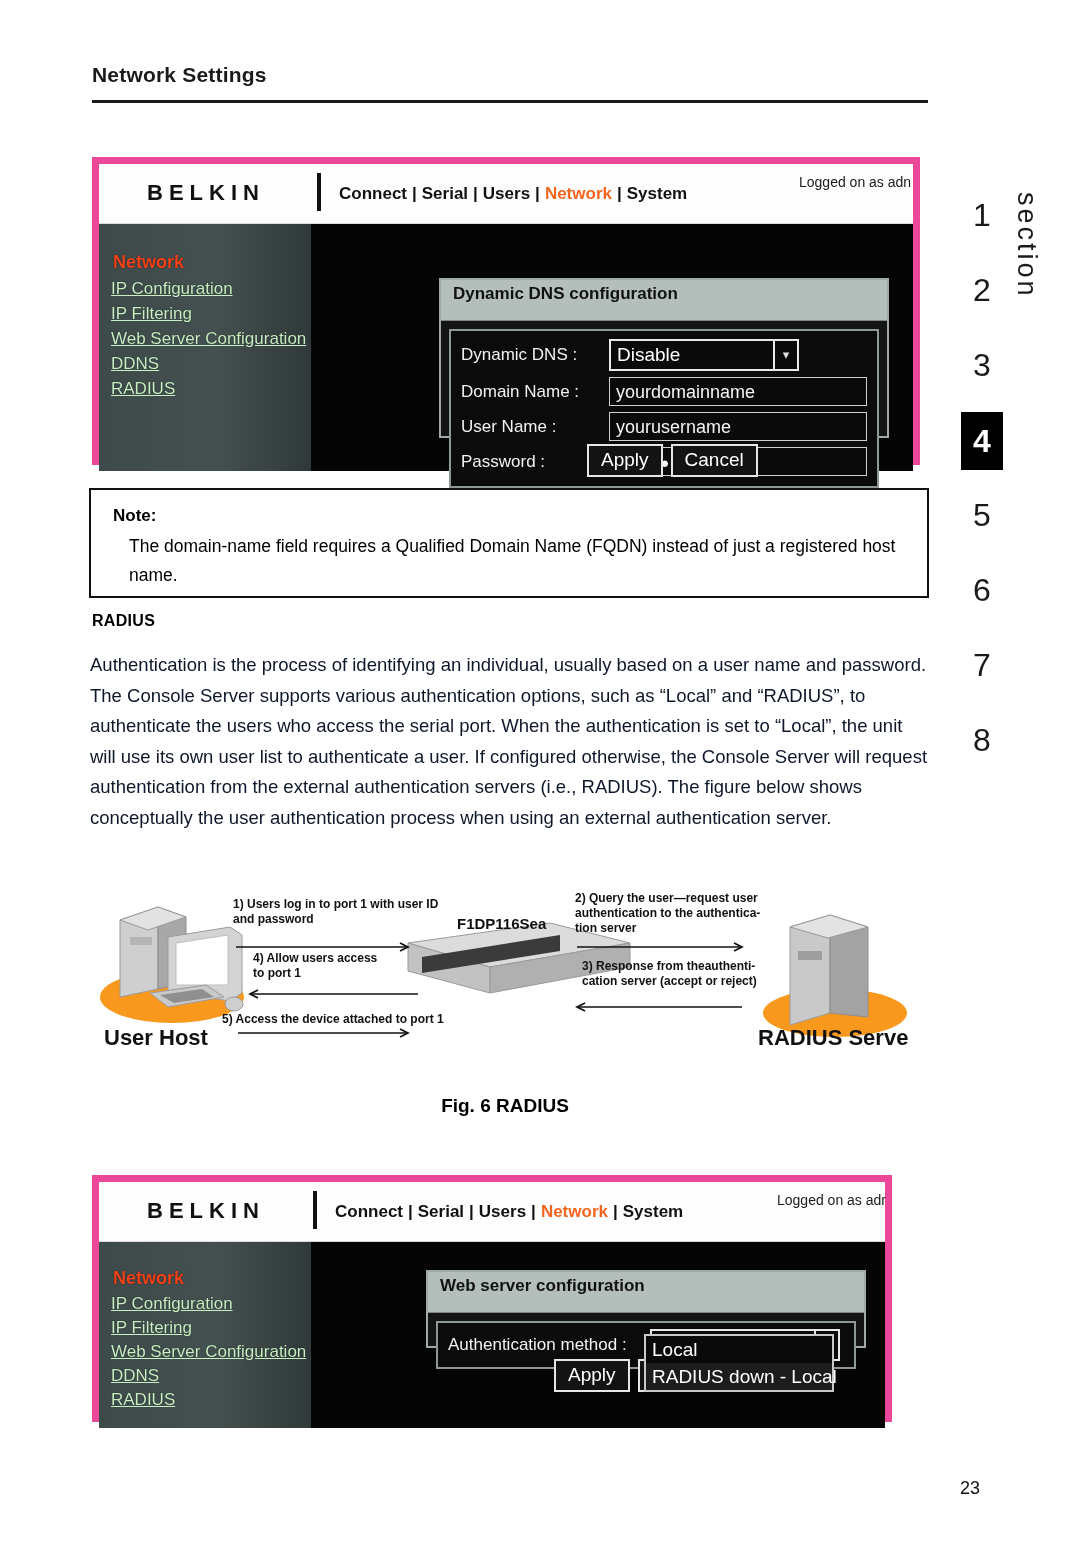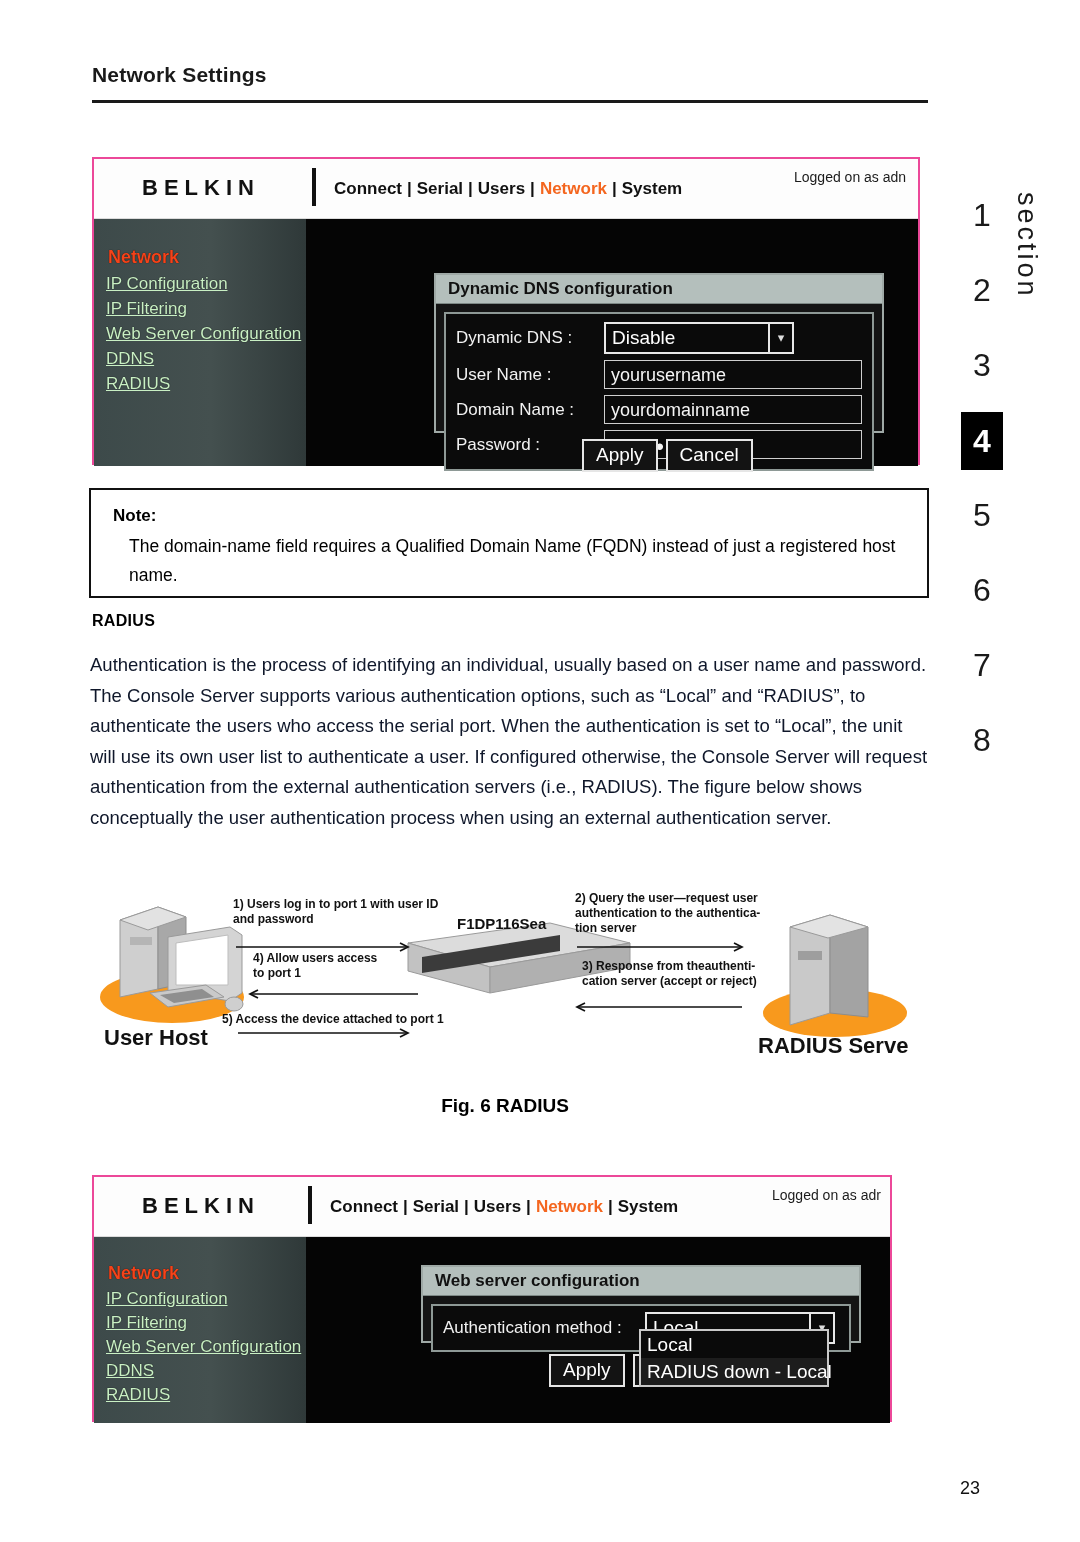--- a/index.html
+++ b/index.html
@@ -63,21 +63,21 @@
     width: 42px;
     height: 58px;
     line-height: 58px;
     left: 6px;
   }
 
   
   .shot {
     position: absolute;
     background: #14b8a6;
-    border: 2px solid #ec4899;
+    border: 7px solid #ec4899;
   }
   .shot-topbar {
     height: 60px;
     background: #fdfdfd;
     border-bottom: 1px solid #dcdcdc;
     position: relative;
   }
   .belkin-logo {
     position: absolute;
     left: 48px; top: 16px;
@@ -148,21 +148,21 @@
   .panel {
     position: absolute;
     background: #141414;
     border: 2px solid #9fa9a6;
   }
   .panel-title {
     background: #b4bfbc;
     color: #111;
     font-size: 17px;
     font-weight: 700;
-    padding: 4px 0 4px 12px;
+    padding: 4px 0 16px 12px;
     border-bottom: 1px solid #7d8885;
   }
   .panel-inner {
     position: relative;
     background: #0b0b0b;
     border: 2px solid #8e9996;
     margin: 8px;
     padding: 8px 10px 10px 10px;
   }
   .frow {
@@ -387,27 +387,27 @@
 
         <div class="frow">
           <span class="flabel">Dynamic DNS :</span>
           <span class="fselect">
             <span class="val">Disable</span>
             <span class="arrow">▾</span>
           </span>
         </div>
 
         <div class="frow">
+          <span class="flabel">Domain Name :</span>
+          <span class="ftext">yourdomainname</span>
+        </div>
+
+        <div class="frow">
           <span class="flabel">User Name :</span>
           <span class="ftext">yourusername</span>
-        </div>
-
-        <div class="frow">
-          <span class="flabel">Domain Name :</span>
-          <span class="ftext">yourdomainname</span>
         </div>
 
         <div class="frow">
           <span class="flabel">Password :</span>
           <span class="ftext dots">●●●●●●●●●●●●</span>
         </div>
 
       </div>
     </div>
 
@@ -498,21 +498,21 @@
     <span>tion server</span>
   </div>
 
   <div class="fig-note" style="left:492px; top:74px; width:200px;">
     <span>3) Response from theauthenti-</span><br>
     <span>cation server (accept or reject)</span>
   </div>
 
   <div class="fig-dev" style="left:367px; top:30px;">F1DP116Sea</div>
   <div class="fig-bigname" style="left:14px; top:140px;">User Host</div>
-  <div class="fig-bigname" style="left:668px; top:140px;margin-top:8px;">RADIUS Serve</div>
+  <div class="fig-bigname" style="left:668px; top:140px;">RADIUS Serve</div>
 </div>
 
 <div class="fig-caption">Fig. 6 RADIUS</div>
 
 <div class="shot" style="left:92px; top:1175px; width:800px; height:247px;">
 
   <div class="shot-topbar">
     <div class="belkin-logo">BELKIN</div>
     <div class="logo-divider" style="left:214px"></div>
     <div class="navbar" style="left:236px">

